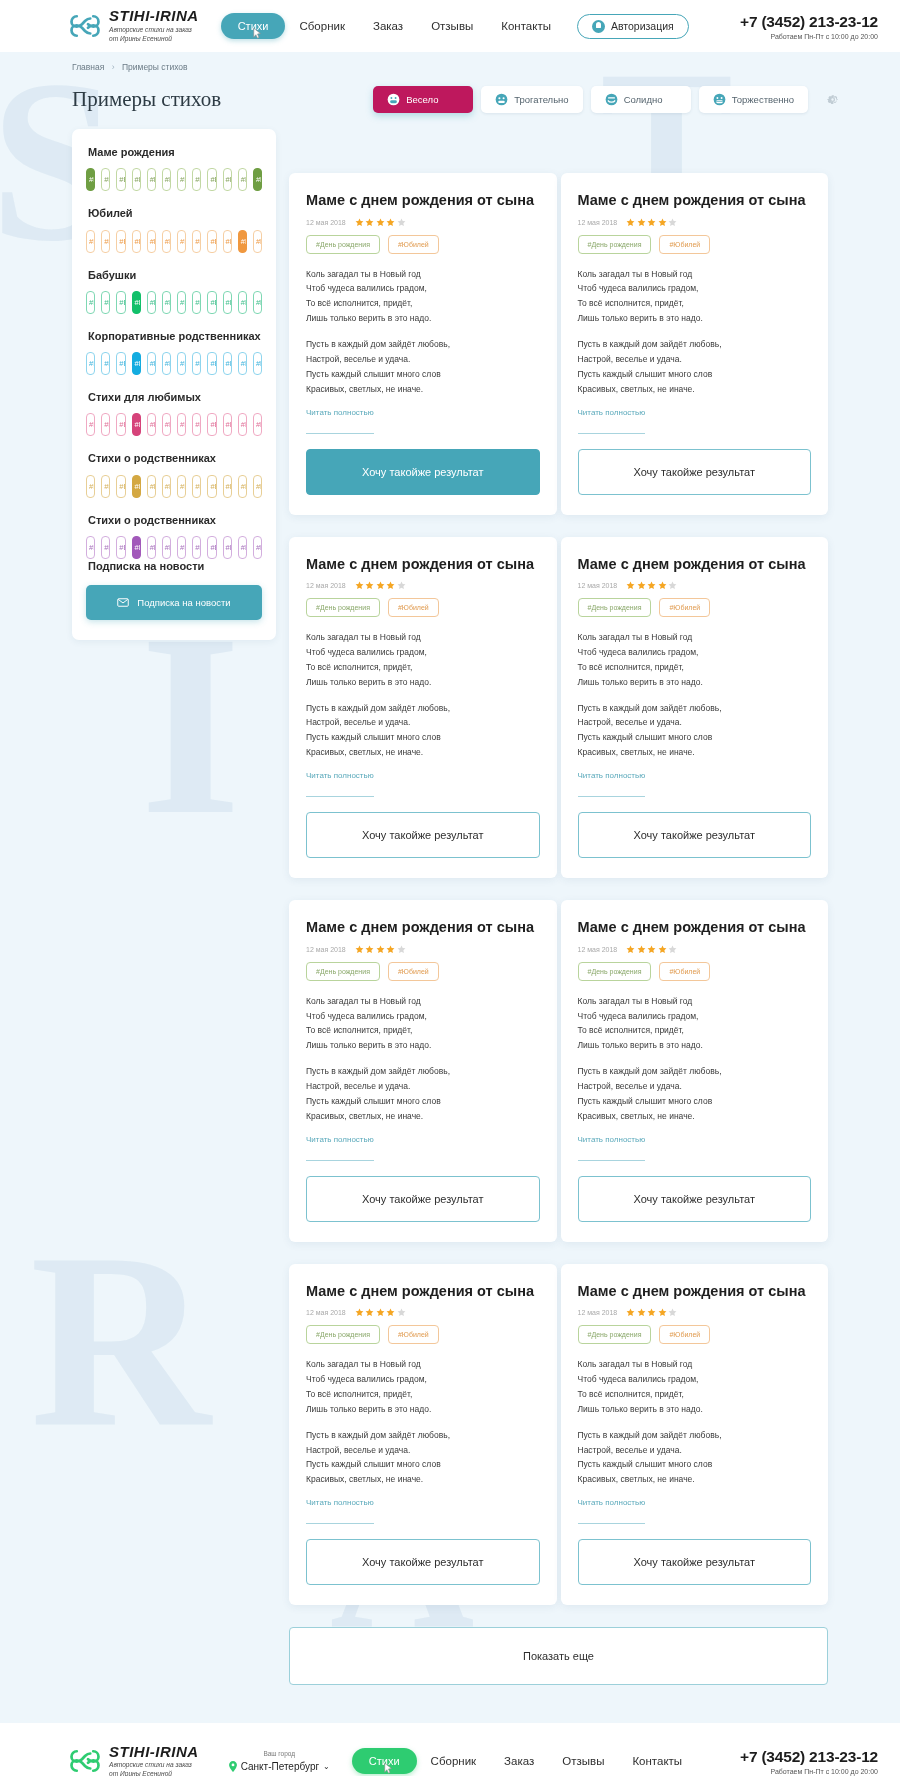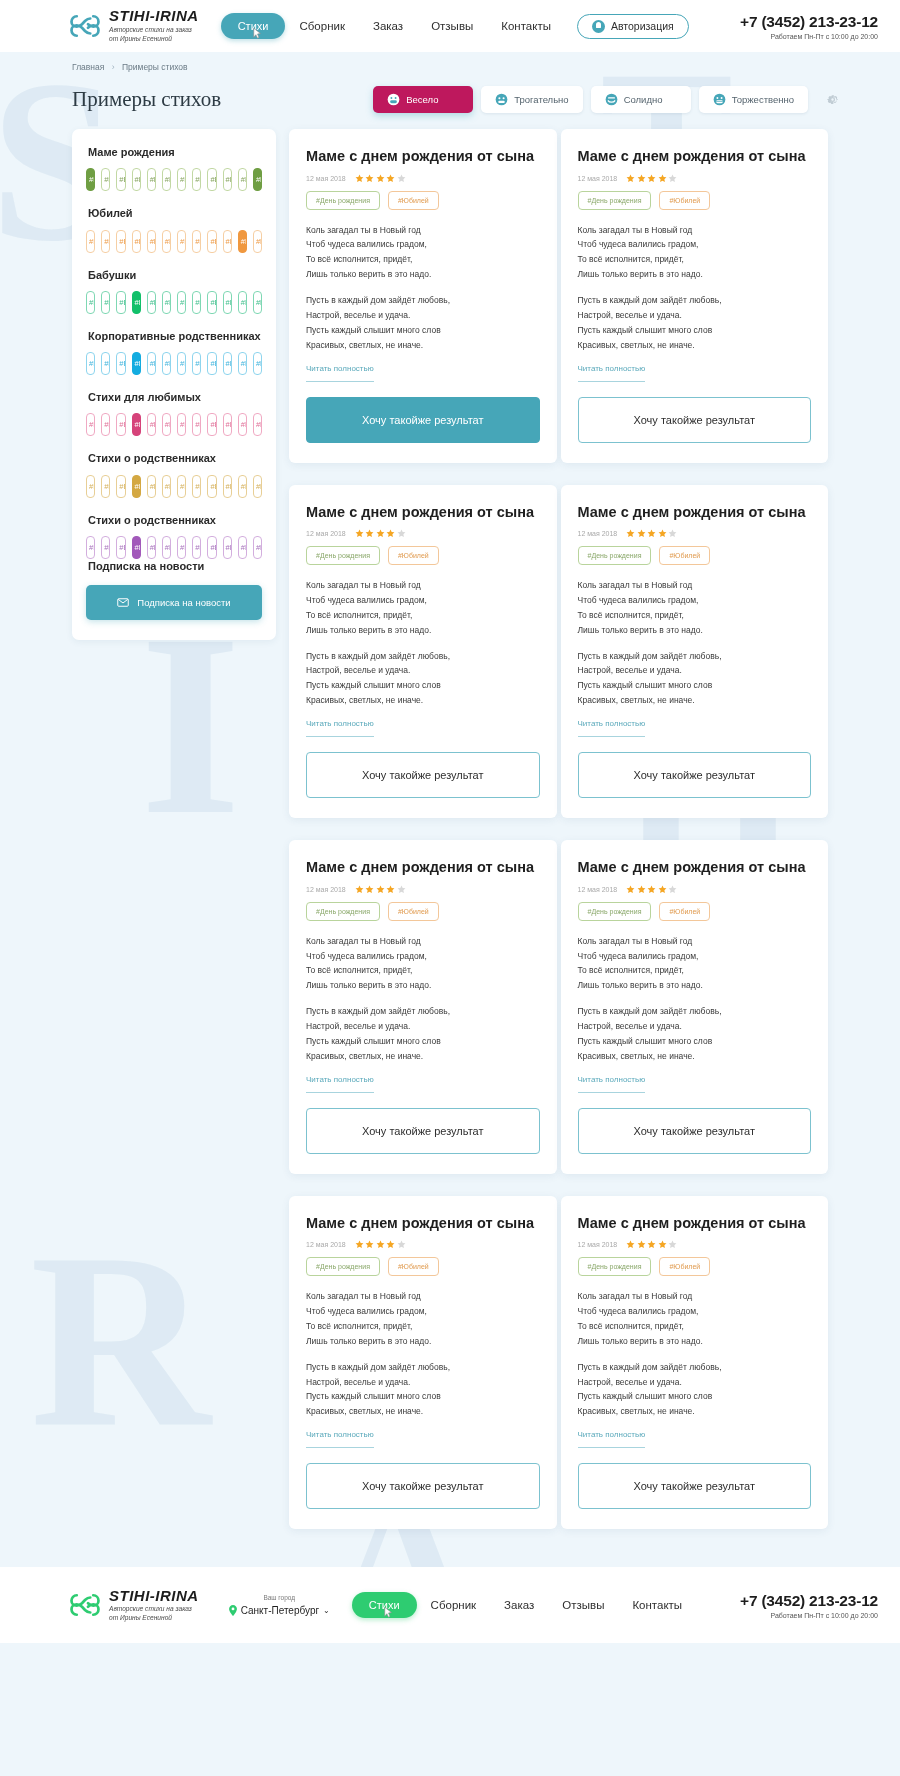--- a/index.html
+++ b/index.html
@@ -117,39 +117,39 @@
   .chips{ display:flex; flex-wrap:wrap; gap:6px;}
   .chip{
     flex:1 1 0; min-width:0;
     text-align:center;
     border:1px solid; border-radius:4px;
     font-size:7.5px; padding:6px 2px; background:#fff;
     white-space:nowrap; overflow:hidden;
   }
 
   
-  .cards{ flex:1; display:flex; gap:4px;}
+  .cards{ flex:1; display:flex; gap:4px;margin-top:44px;}
   .col{ flex:1; display:flex; flex-direction:column; gap:22px;}
   .card{
     background:#fff; border-radius:6px;
     padding:18px 17px 20px 17px;
     box-shadow:0 2px 8px rgba(40,80,110,.08);
   }
   .card h2{ font-size:14.5px; line-height:1.28; font-weight:700; color:#1f1f1f; font-family:"Liberation Sans", sans-serif;}
   .meta{ display:flex; align-items:center; gap:9px; margin-top:8px;}
   .date{ font-size:7px; color:#a9a9a9;}
   .stars{ display:flex; gap:1.5px;}
   .star{ width:9px; height:9px; display:block;}
   .card-tags{ display:flex; gap:8px; margin-top:8px;}
   .ctag{ font-size:7px; padding:5px 9px; border:1px solid; border-radius:4px; background:#fff; white-space:nowrap;}
   .ctag.g{ border-color:#b9d49c; color:#8aa86a;}
   .ctag.o{ border-color:#f3c79a; color:#e09a4e;}
   .poem{ margin-top:13px; font-size:8.5px; line-height:1.75; color:#3a3a3a;}
   .poem p+p{ margin-top:11px;}
-  .readmore{ display:inline-block; margin-top:11px; font-size:8px; color:#5aa9bb; border-bottom:1px solid #a8d4de; padding-bottom:8px;}
+  .readmore{ display:inline-block; margin-top:11px; font-size:8px; color:#5aa9bb; border-bottom:1px solid #a8d4de; padding-bottom:16px;}
   .cta{
     display:block; width:100%; margin-top:15px;
     text-align:center; font-size:11px; padding:16px 6px; border-radius:4px;
     border:1px solid #7cc2cf; color:#2e2e2e; background:#fff;
   }
   .cta.filled{ background:#46a6b8; border-color:#46a6b8; color:#fff;}
   .subscribe{
     margin-top:12px; width:100%;
     display:flex; align-items:center; justify-content:center; gap:8px;
     background:#46a6b8; color:#fff; border:none; border-radius:5px;
@@ -637,20 +637,21 @@
               <span class="ctag g">#День рождения</span>
               <span class="ctag o">#Юбилей</span>
             </div><div class="poem">
               <p><span>Коль загадал ты в Новый год</span><br><span>Чтоб чудеса валились градом,</span><br><span>То всё исполнится, придёт,</span><br><span>Лишь только верить в это надо.</span></p>
               <p><span>Пусть в каждый дом зайдёт любовь,</span><br><span>Настрой, веселье и удача.</span><br><span>Пусть каждый слышит много слов</span><br><span>Красивых, светлых, не иначе.</span></p>
             </div><a class="readmore">Читать полностью</a><button class="cta">Хочу такойже результат</button></div>
         </div>
     </div>
   </div>
 
+  <div class="showmore">Показать еще</div>
 
   <div class="footer">
     <div class="brand">
       <svg class="logo-mark" viewBox="0 0 40 40">
         <path d="M9 7c-4 0-7 3.2-7 7.2S5 21 9 21c3 0 5.2-1.6 7-3.4l4-4.2C21.8 11.6 24 10 27 10" fill="none" stroke="#2ecc71" stroke-width="3.6" stroke-linecap="round"></path>
         <path d="M31 7c4 0 7 3.2 7 7.2S35 21 31 21c-3 0-5.2-1.6-7-3.4" fill="none" stroke="#2ecc71" stroke-width="3.6" stroke-linecap="round"></path>
         <path d="M9 33c-4 0-7-3.2-7-7.2S5 19 9 19c3 0 5.2 1.6 7 3.4l4 4.2c1.8 1.8 4 3.4 7 3.4" fill="none" stroke="#2ecc71" stroke-width="3.6" stroke-linecap="round"></path>
         <path d="M31 33c4 0 7-3.2 7-7.2S35 19 31 19c-3 0-5.2 1.6-7 3.4" fill="none" stroke="#2ecc71" stroke-width="3.6" stroke-linecap="round"></path>
       </svg>
       <div class="brand-text">

